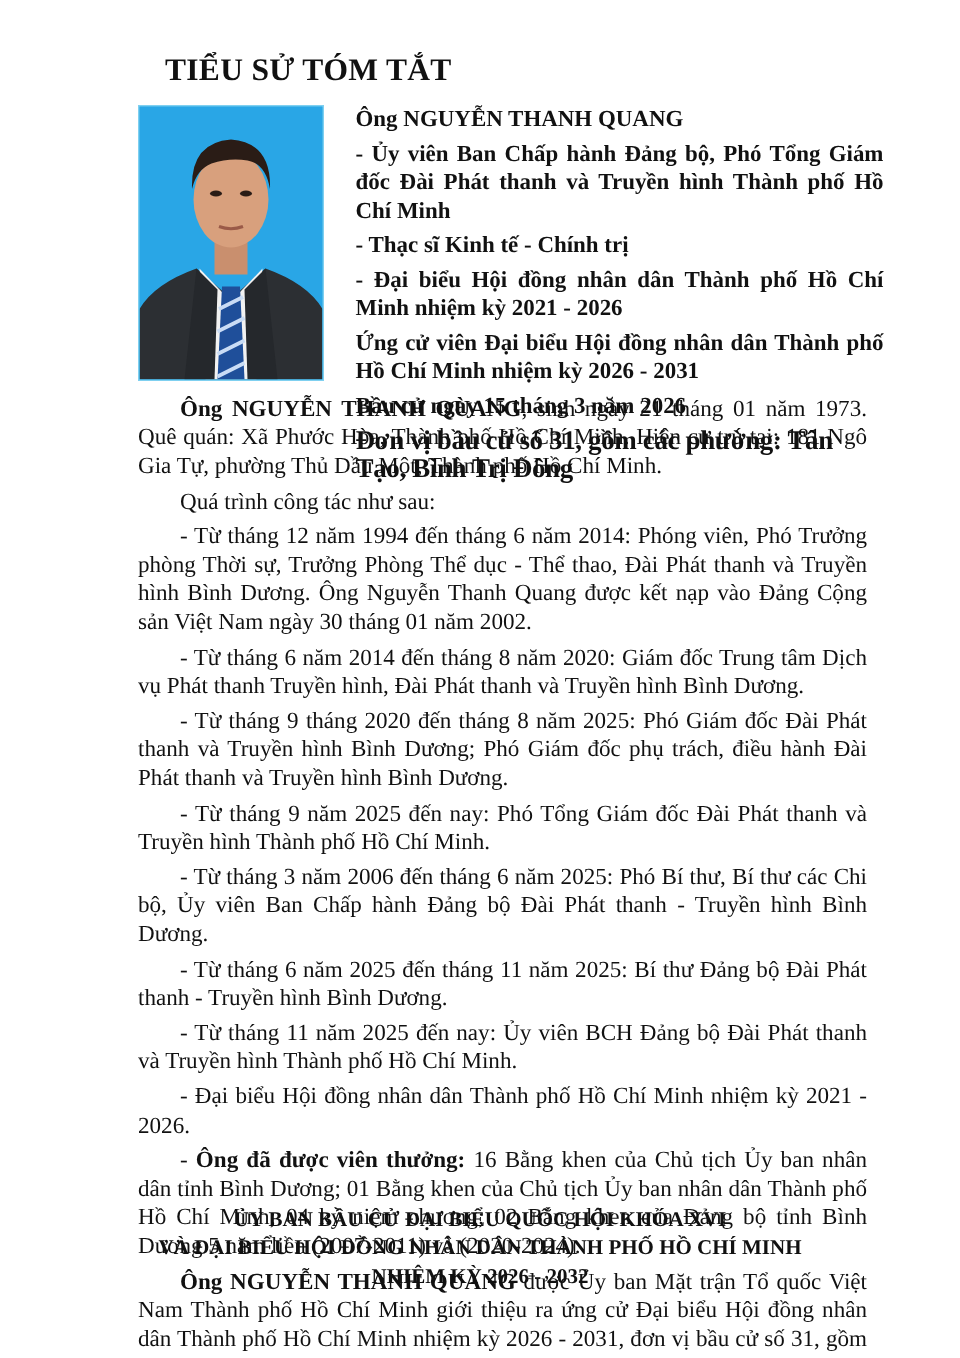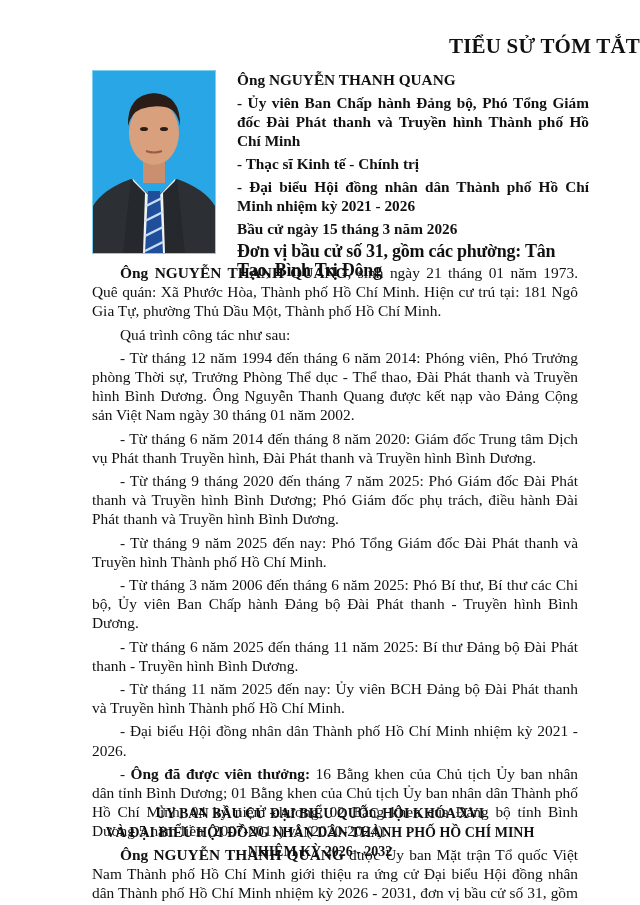--- a/index.html
+++ b/index.html
@@ -3,21 +3,21 @@
 <meta charset="utf-8">
 <style>
   html, body { margin: 0; padding: 0; background: #ffffff; }
   body {
     width: 640px; height: 905px; position: relative; overflow: hidden;
     font-family: "Liberation Serif", "DejaVu Serif", serif;
     color: #111111;
   }
   .page { position: absolute; left: 0; top: 0; width: 640px; height: 905px; }
   .title {
-    position: absolute; top: 34px; left: 0; width: 640px; text-align: right;
+    position: absolute; top: 34px; left: 0; width: 640px; text-align: left;
     padding-left: 110px; box-sizing: border-box;
     font-weight: bold; font-size: 21px; letter-spacing: 0.2px;
   }
   .photo {
     position: absolute; left: 92px; top: 70px; width: 122px; height: 182px;
     background: #29a6e6; overflow: hidden; border: 1px solid #7fd0f0;
   }
   .photo svg { display: block; }
   .header-info {
     position: absolute; left: 237px; top: 70px; width: 352px;
@@ -71,30 +71,31 @@
 
       <path d="M53 80 Q61 83 69 80" stroke="#9a5a48" stroke-width="2" fill="none"></path>
     </svg>
   </div>
 
   <div class="header-info">
     <div class="line">Ông NGUYỄN THANH QUANG</div>
     <div class="line justify">- Ủy viên Ban Chấp hành Đảng bộ, Phó Tổng Giám đốc Đài Phát thanh và Truyền hình Thành phố Hồ Chí Minh</div>
     <div class="line">- Thạc sĩ Kinh tế - Chính trị</div>
     <div class="line justify">- Đại biểu Hội đồng nhân dân Thành phố Hồ Chí Minh nhiệm kỳ 2021 - 2026</div>
+    <div class="line justify">Ứng cử viên Đại biểu Hội đồng nhân dân Thành phố Hồ Chí Minh nhiệm kỳ 2026 - 2031</div>
     <div class="line">Bầu cử ngày 15 tháng 3 năm 2026</div>
     <div class="line tight">Đơn vị bầu cử số 31, gồm các phường: Tân Tạo, Bình Trị Đông</div>
   </div>
 
   <div class="body">
     <p><span class="b">Ông NGUYỄN THANH QUANG</span><span>, sinh ngày 21 tháng 01 năm 1973. Quê quán: Xã Phước Hòa, Thành phố Hồ Chí Minh. Hiện cư trú tại: 181 Ngô Gia Tự, phường Thủ Dầu Một, Thành phố Hồ Chí Minh.</span></p>
     <p class="heading">Quá trình công tác như sau:</p>
     <p>- Từ tháng 12 năm 1994 đến tháng 6 năm 2014: Phóng viên, Phó Trưởng phòng Thời sự, Trưởng Phòng Thể dục - Thể thao, Đài Phát thanh và Truyền hình Bình Dương. Ông Nguyễn Thanh Quang được kết nạp vào Đảng Cộng sản Việt Nam ngày 30 tháng 01 năm 2002.</p>
     <p>- Từ tháng 6 năm 2014 đến tháng 8 năm 2020: Giám đốc Trung tâm Dịch vụ Phát thanh Truyền hình, Đài Phát thanh và Truyền hình Bình Dương.</p>
-    <p>- Từ tháng 9 tháng 2020 đến tháng 7 năm 2025: Phó Giám đốc Đài Phát thanh và Truyền hình Bình Dương; Phó Giám đốc phụ trách, điều hành Đài Phát thanh và Truyền hình Bình Dương.</p>
+    <p>- Từ tháng 9 tháng 2020 đến tháng 8 năm 2025: Phó Giám đốc Đài Phát thanh và Truyền hình Bình Dương; Phó Giám đốc phụ trách, điều hành Đài Phát thanh và Truyền hình Bình Dương.</p>
     <p>- Từ tháng 9 năm 2025 đến nay: Phó Tổng Giám đốc Đài Phát thanh và Truyền hình Thành phố Hồ Chí Minh.</p>
     <p>- Từ tháng 3 năm 2006 đến tháng 6 năm 2025: Phó Bí thư, Bí thư các Chi bộ, Ủy viên Ban Chấp hành Đảng bộ Đài Phát thanh - Truyền hình Bình Dương.</p>
     <p>- Từ tháng 6 năm 2025 đến tháng 11 năm 2025: Bí thư Đảng bộ Đài Phát thanh - Truyền hình Bình Dương.</p>
     <p>- Từ tháng 11 năm 2025 đến nay: Ủy viên BCH Đảng bộ Đài Phát thanh và Truyền hình Thành phố Hồ Chí Minh.</p>
     <p>- Đại biểu Hội đồng nhân dân Thành phố Hồ Chí Minh nhiệm kỳ 2021 - 2026.</p>
     <p><span>- </span><span class="b">Ông đã được viên thưởng:</span><span> 16 Bằng khen của Chủ tịch Ủy ban nhân dân tỉnh Bình Dương; 01 Bằng khen của Chủ tịch Ủy ban nhân dân Thành phố Hồ Chí Minh; 04 kỷ niệm chương; 02 Bằng khen của Đảng bộ tỉnh Bình Dương 5 năm liền (2007-2011) và (2020-2024).</span></p>
     <p><span class="b">Ông NGUYỄN THANH QUANG</span><span> được Ủy ban Mặt trận Tổ quốc Việt Nam Thành phố Hồ Chí Minh giới thiệu ra ứng cử Đại biểu Hội đồng nhân dân Thành phố Hồ Chí Minh nhiệm kỳ 2026 - 2031, đơn vị bầu cử số 31, gồm các phường: Tân Tạo, Bình Trị Đông.</span></p>
   </div>
 
   <div class="footer">

